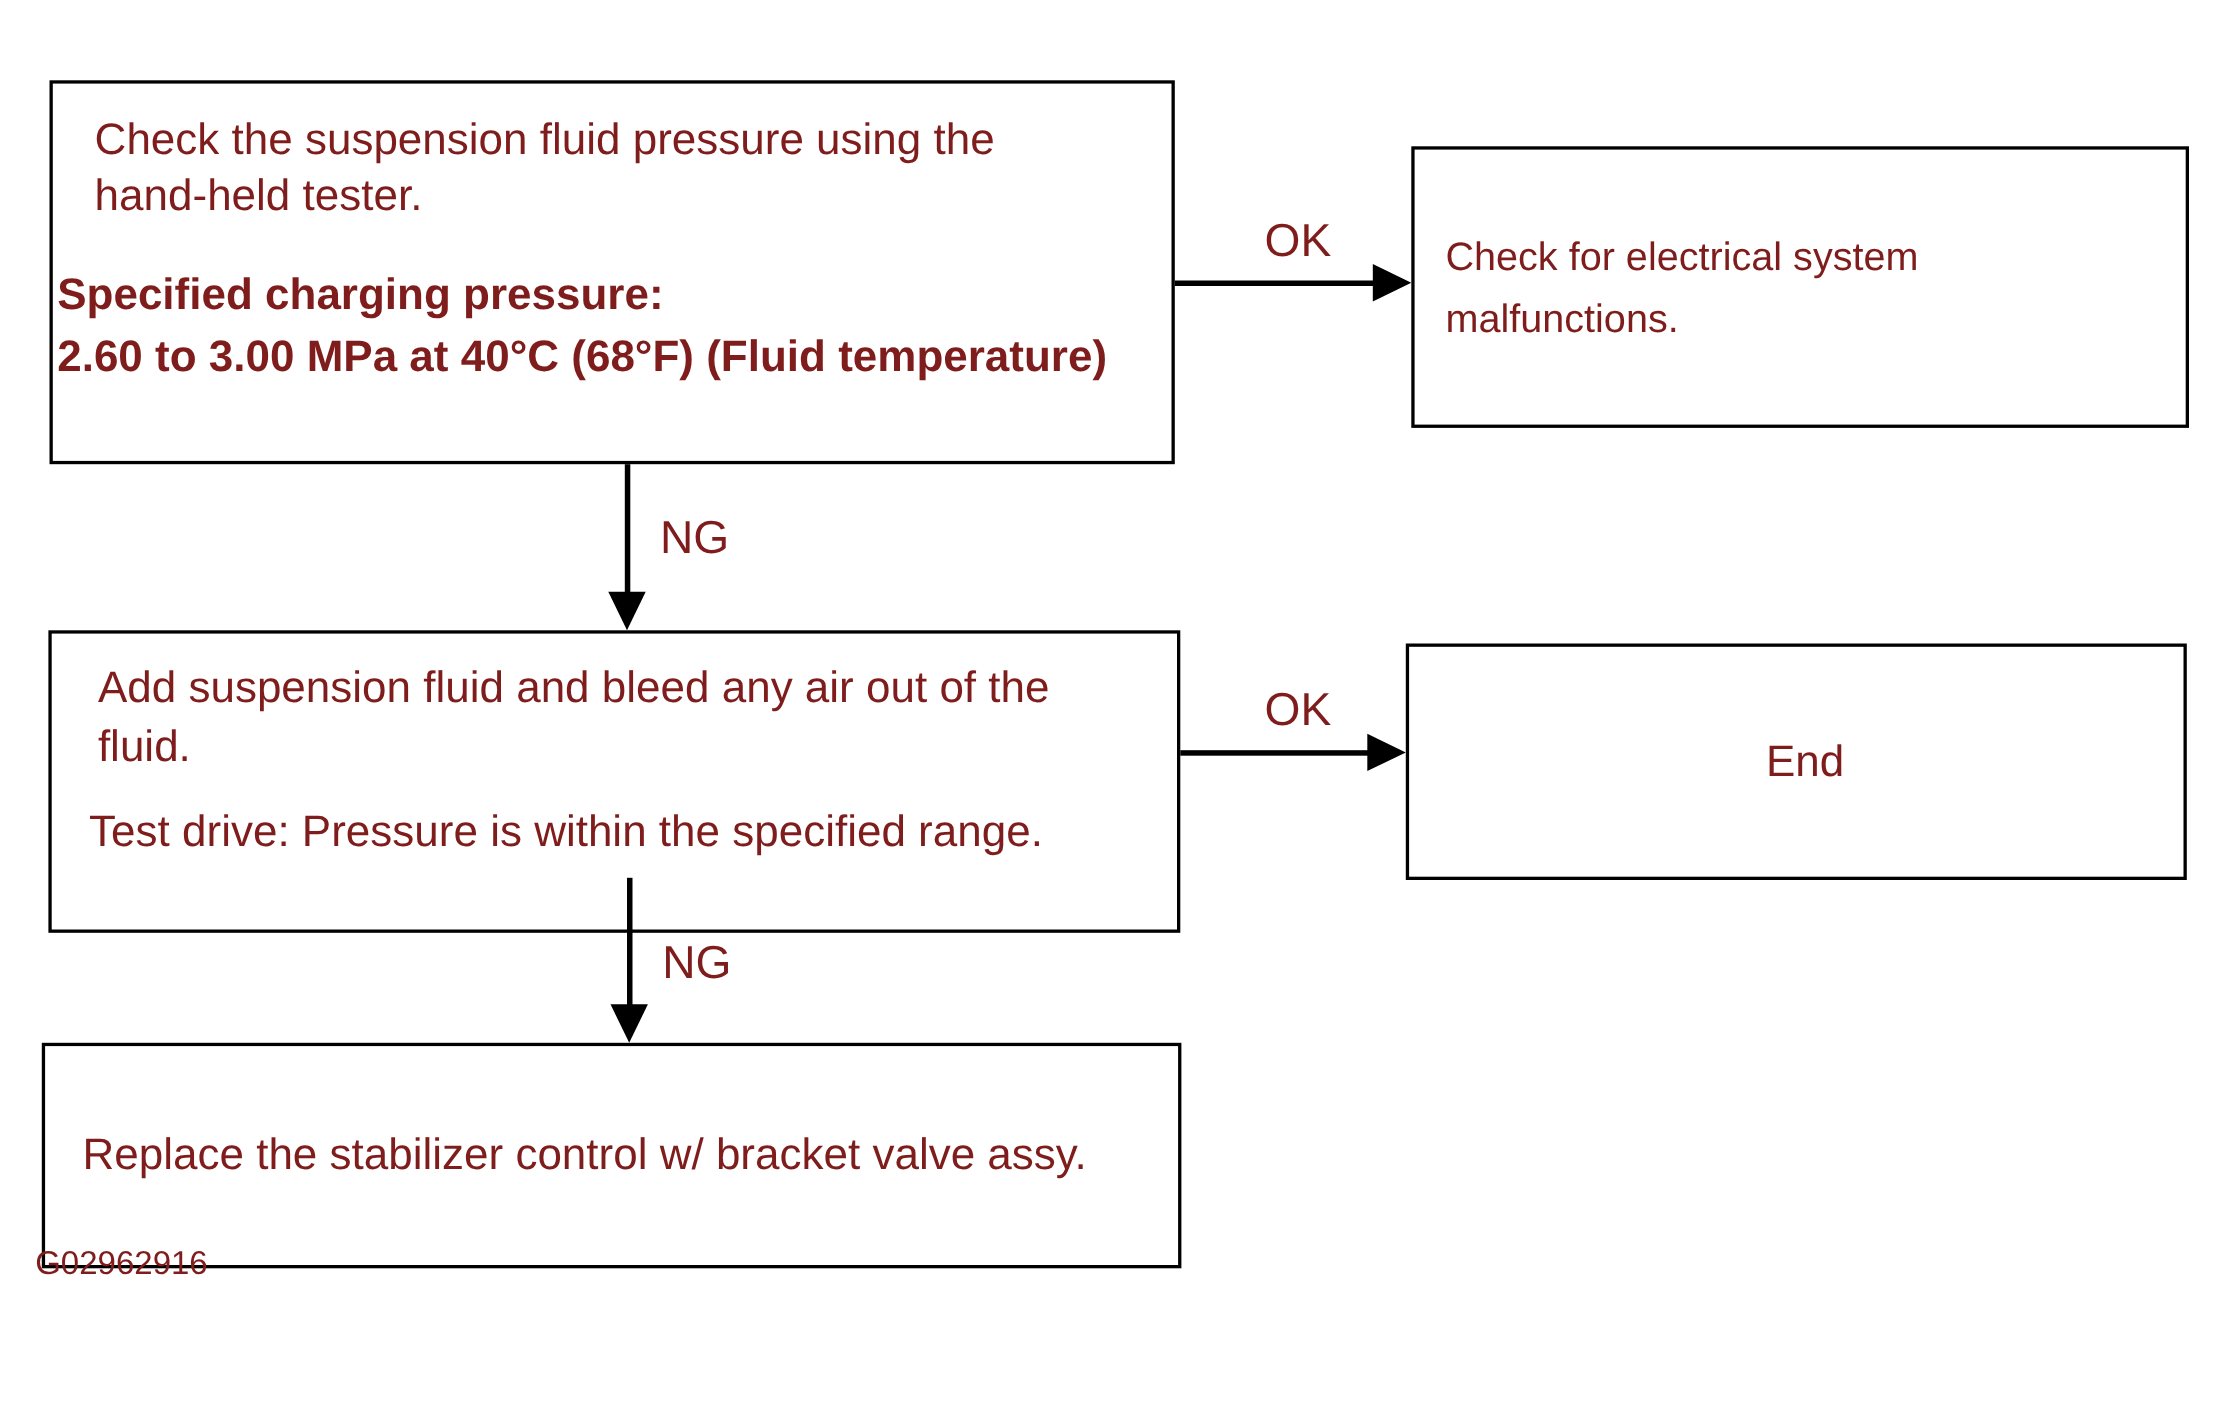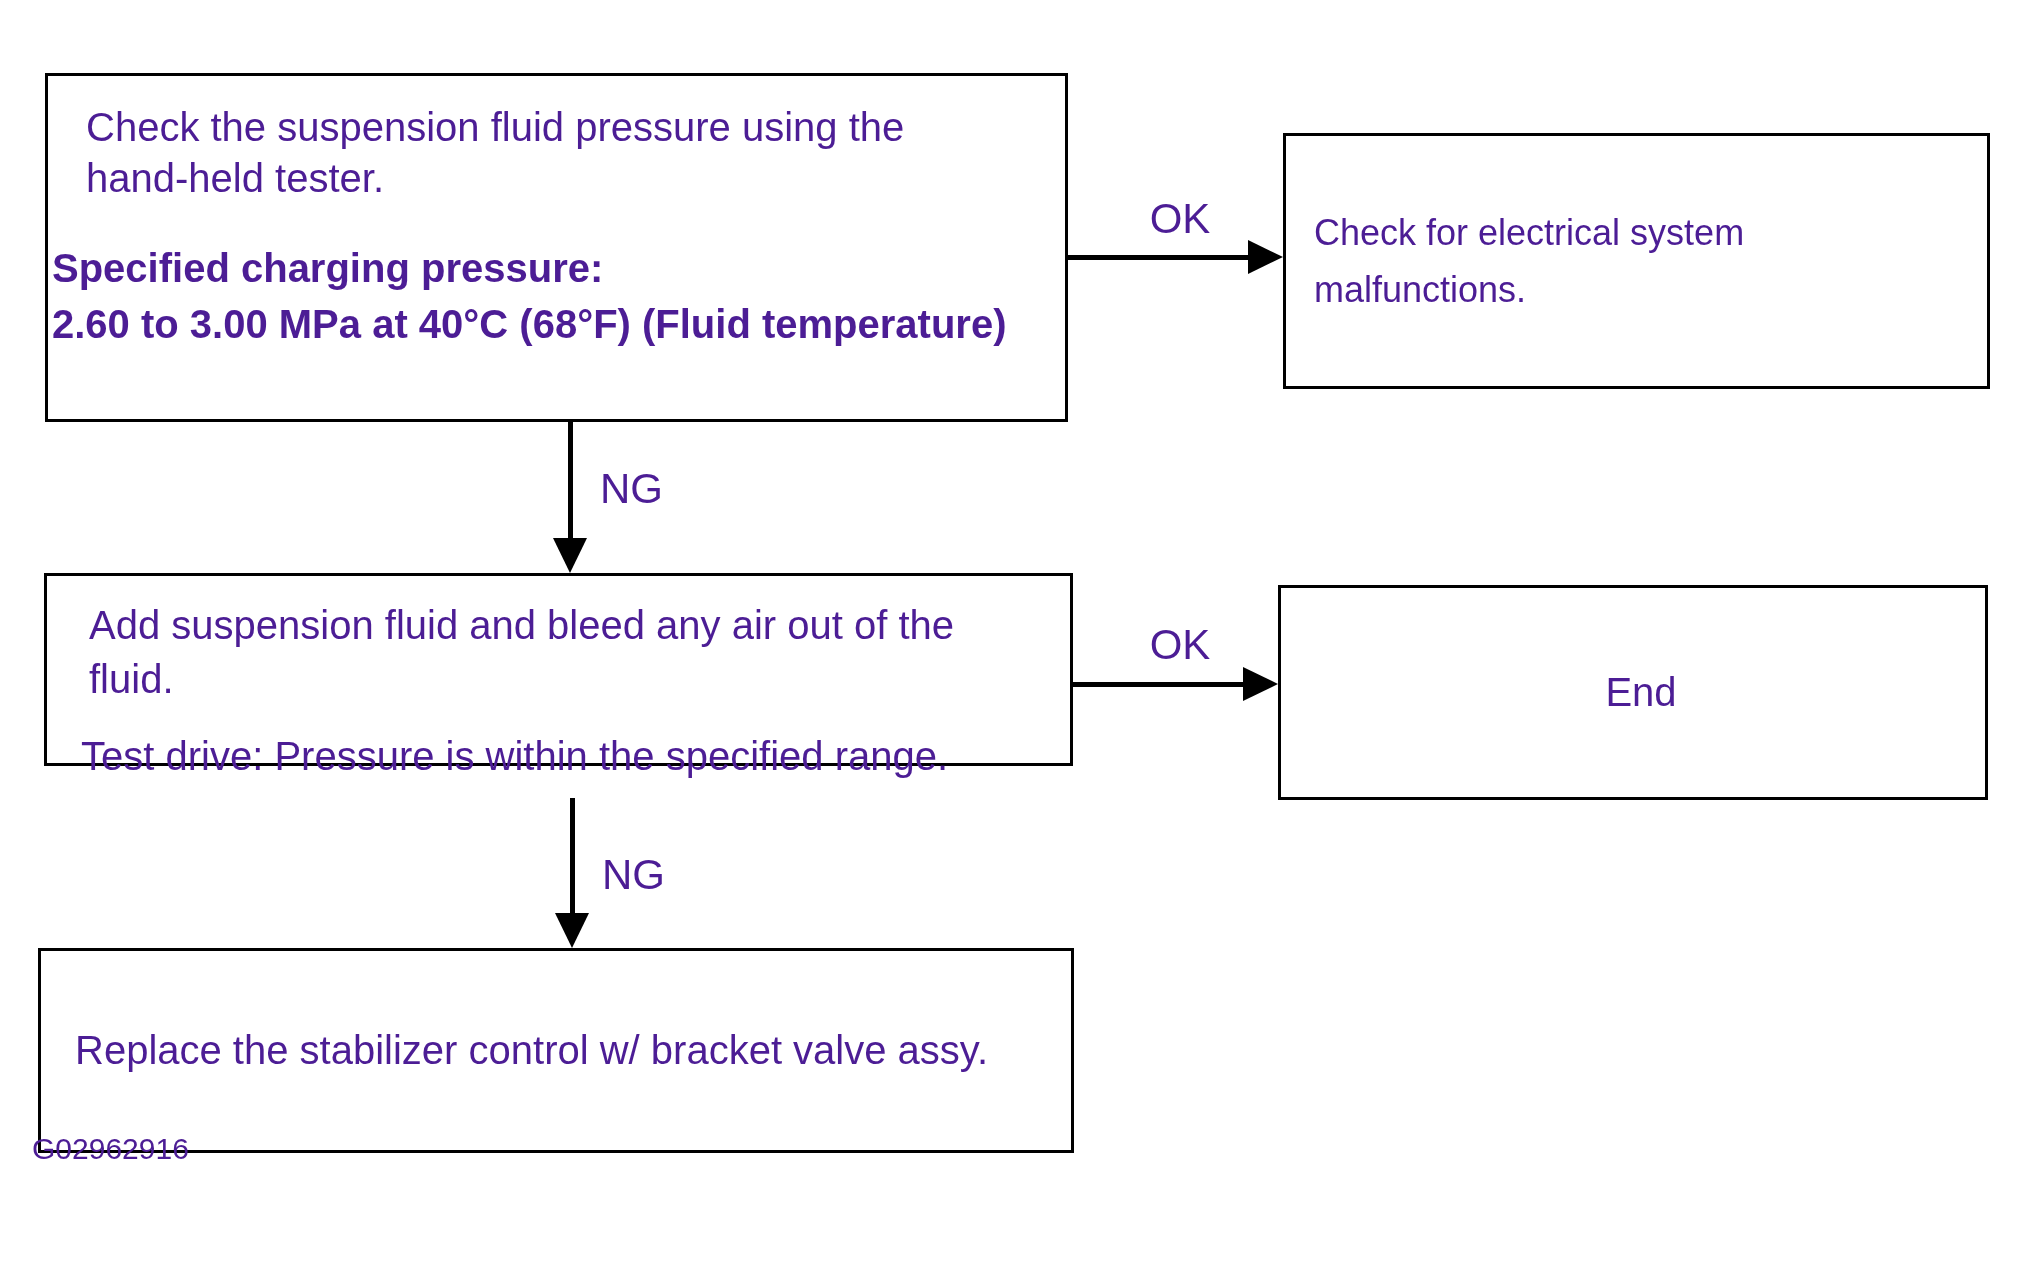--- a/index.html
+++ b/index.html
@@ -6,21 +6,21 @@
     margin: 0;
     padding: 0;
     background: #ffffff;
   }
   #canvas {
     position: relative;
     width: 2019px;
     height: 1275px;
     background: #ffffff;
     font-family: "Liberation Sans", sans-serif;
-    color: #4c1d95;
+    color: #7f1d1d;
     overflow: hidden;
   }
   .fc-box {
     position: absolute;
     border: 3px solid #000000;
     background: #ffffff;
     box-sizing: border-box;
   }
   .nowrap { white-space: nowrap; }
 
@@ -40,21 +40,21 @@
 
   
   #box-result1 { left: 1283px; top: 133px; width: 707px; height: 256px; display: flex; align-items: center; }
   #box-result1 .txt {
     margin-left: 28px;
     font-size: 36px;
     line-height: 57px;
   }
 
   
-  #box-step2 { left: 44px; top: 573px; width: 1029px; height: 193px; }
+  #box-step2 { left: 44px; top: 573px; width: 1029px; height: 275px; }
   #box-step2 .reg-block {
     margin: 22px 0 0 42px;
     font-size: 40px;
     line-height: 54px;
   }
   #box-step2 .bold-block {
     margin: 24px 0 0 34px;
     font-size: 40px;
     font-weight: normal;
     line-height: 52px;

